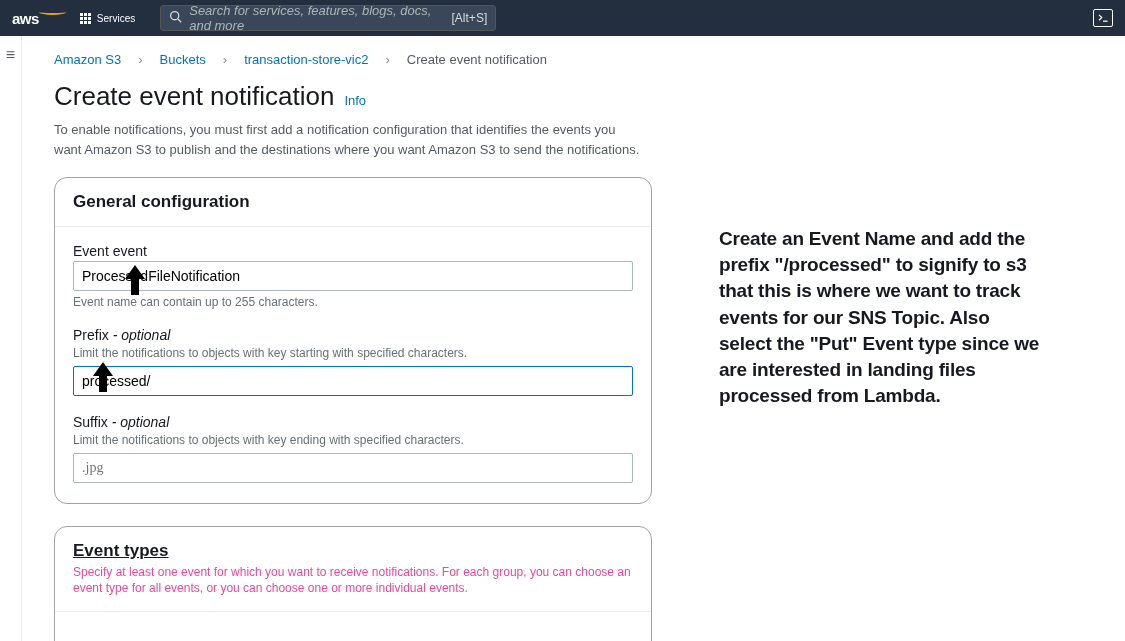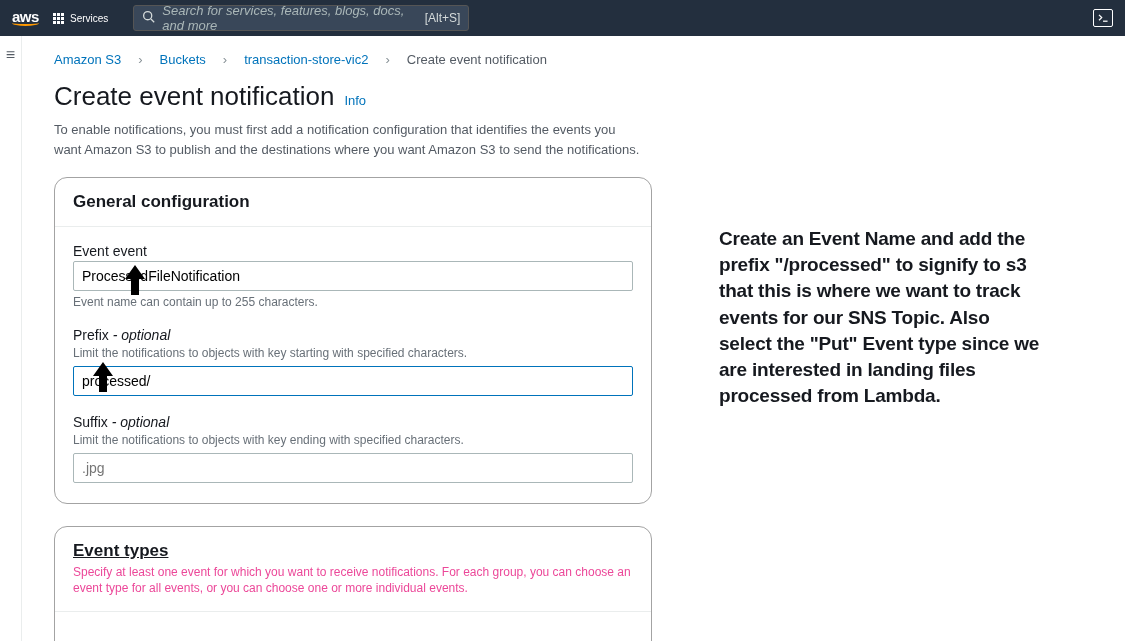--- a/index.html
+++ b/index.html
@@ -1,18 +1,18 @@
 <!DOCTYPE html>
 <html><head>
 <meta charset="utf-8">
 <style>
   * { box-sizing: border-box; margin: 0; padding: 0; }
   body { font-family: "Amazon Ember", "Helvetica Neue", Arial, sans-serif; font-size: 14px; color: #16191f; background: #fff; width: 1125px; }
   .top-nav { background: #232f3e; height: 36px; display: flex; align-items: center; padding: 0 12px; color: #fff; }
-  .aws-logo { font-weight: bold; font-size: 15px; margin-right: 14px; display: flex; flex-direction: column; }
+  .aws-logo { font-weight: bold; font-size: 15px; margin-right: 14px; display: flex; }
   .aws-logo .txt { line-height: 13px; letter-spacing: -0.5px; }
   .aws-logo .smile { height: 5px; width: 27px; border-bottom: 2px solid #ff9900; border-radius: 0 0 80% 80% / 0 0 100% 100%; margin-top: -2px; }
   .grid-icon { display: inline-grid; grid-template-columns: repeat(3, 3px); grid-template-rows: repeat(3, 3px); gap: 1px; margin-right: 6px; }
   .grid-icon span { background: #fff; }
   .services-btn { display: flex; align-items: center; font-size: 10px; margin-right: 25px; cursor: pointer; text-align: center; }
   .search-wrap { background: #394759; border: 1px solid #555; border-radius: 3px; display: flex; align-items: center; height: 26px; width: 336px; padding: 0 8px; color: #aab7b8; font-size: 13px; font-style: italic; }
   .search-wrap .icon { margin-right: 7px; font-style: normal; }
   .search-wrap .shortcut { margin-left: auto; font-style: normal; font-size: 12px; color: #d5dbdb; }
   .cloudshell { margin-left: auto; width: 20px; height: 18px; border: 1.4px solid #fff; border-radius: 2px; display: flex; align-items: center; justify-content: center; font-size: 10px; cursor: pointer; }
   .page { display: flex; }
@@ -29,21 +29,21 @@
   .panel-header { padding: 14px 18px; border-bottom: 1px solid #eaeded; }
   .panel-header h2 { font-size: 17px; font-weight: 700; }
   .panel-body { padding: 16px 18px 20px; }
   .panel-desc { font-size: 12px; color: #ec4899; margin-top: 3px; line-height: 1.4; }
   .field { margin-bottom: 18px; }
   .field-label { font-size: 14px; font-weight: 400; margin-bottom: 2px; }
   .field-label .opt { font-style: italic; font-weight: 400; }
   .field-hint { font-size: 12px; color: #687078; margin-bottom: 4px; line-height: 1.4; }
   .text-input { width: 100%; height: 30px; border: 1px solid #aab7b8; border-radius: 2px; padding: 4px 8px; font-size: 14px; font-family: inherit; }
   .text-input.focused { border: 1.5px solid #0073bb; outline: none; }
-  .text-input.dim { color: #737373; }
+  .text-input.dim { color: #737373; font-family: Liberation Serif, serif; }
   .below-hint { font-size: 12px; color: #687078; margin-top: 4px; }
   .arrow { position: absolute; width: 24px; height: 32px; pointer-events: none; }
   .arrow svg { width: 100%; height: 100%; }
   .event-section-h { font-size: 17px; font-weight: 700; text-decoration: underline; }
   .event-group { position: relative; padding-top: 24px; }
   .side-note { position: absolute; left: 697px; top: 190px; width: 324px; font-size: 19px; font-weight: 700; line-height: 1.38; letter-spacing: -0.2px; }
 </style>
 </head>
 <body>
 

